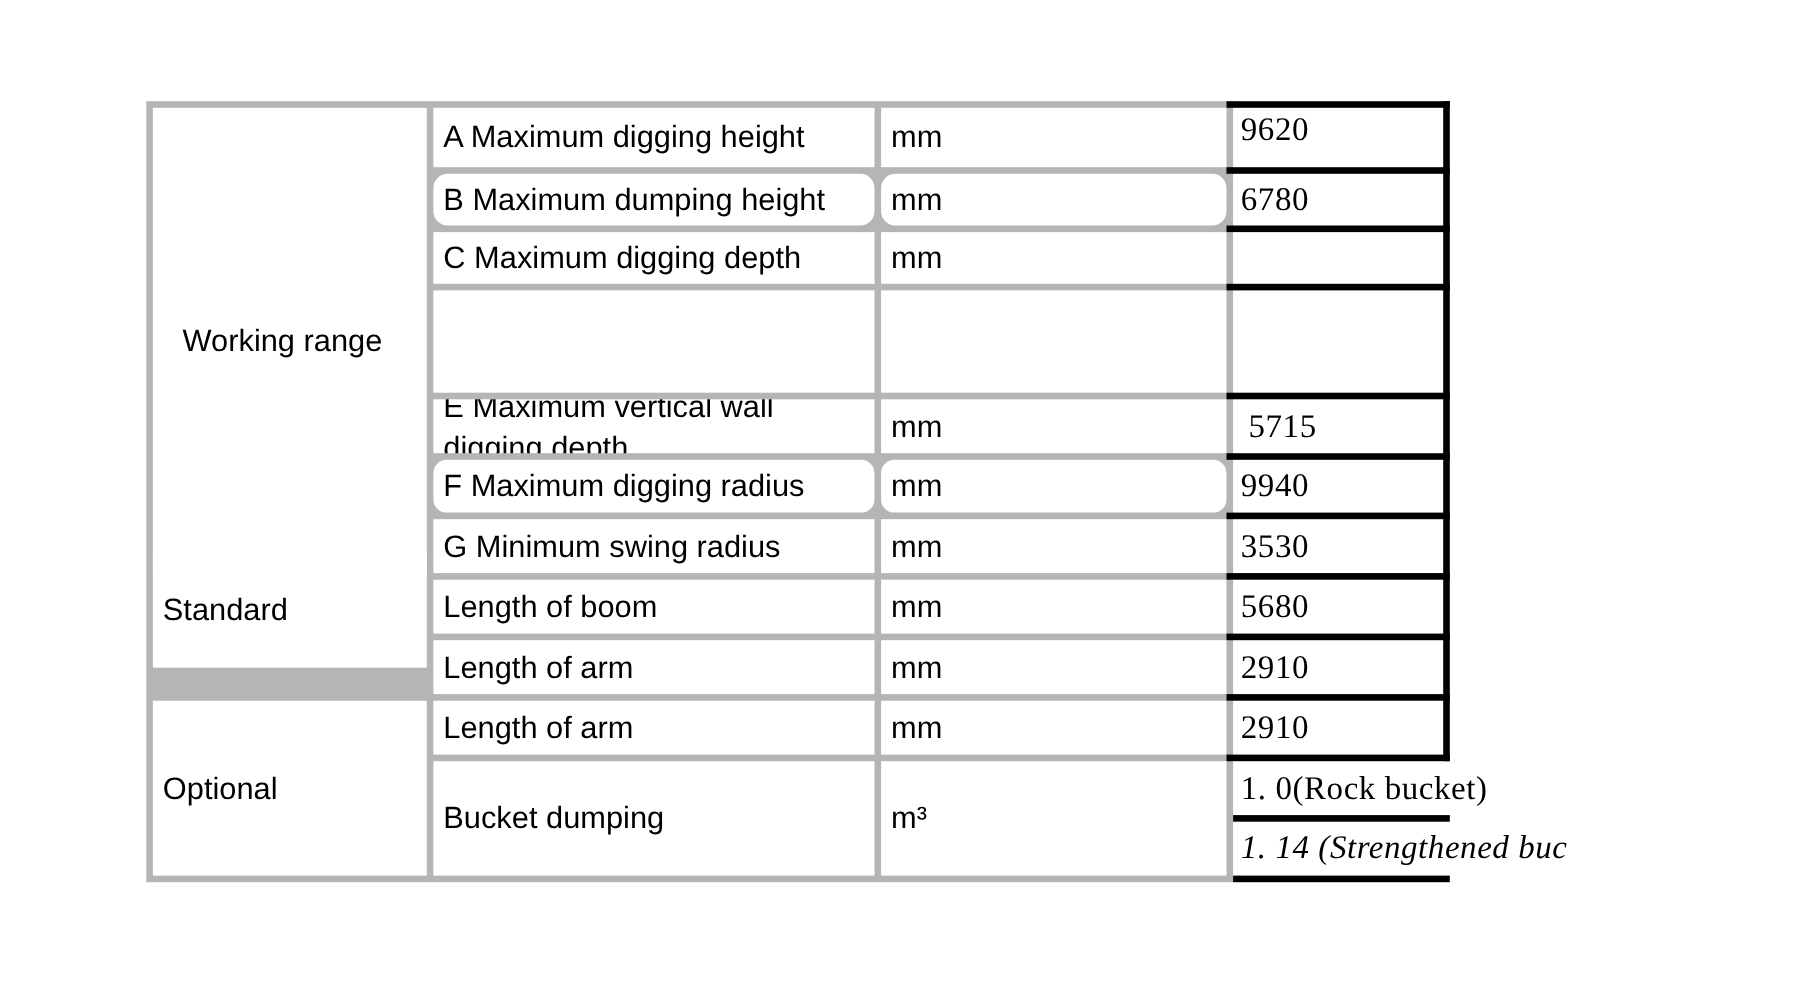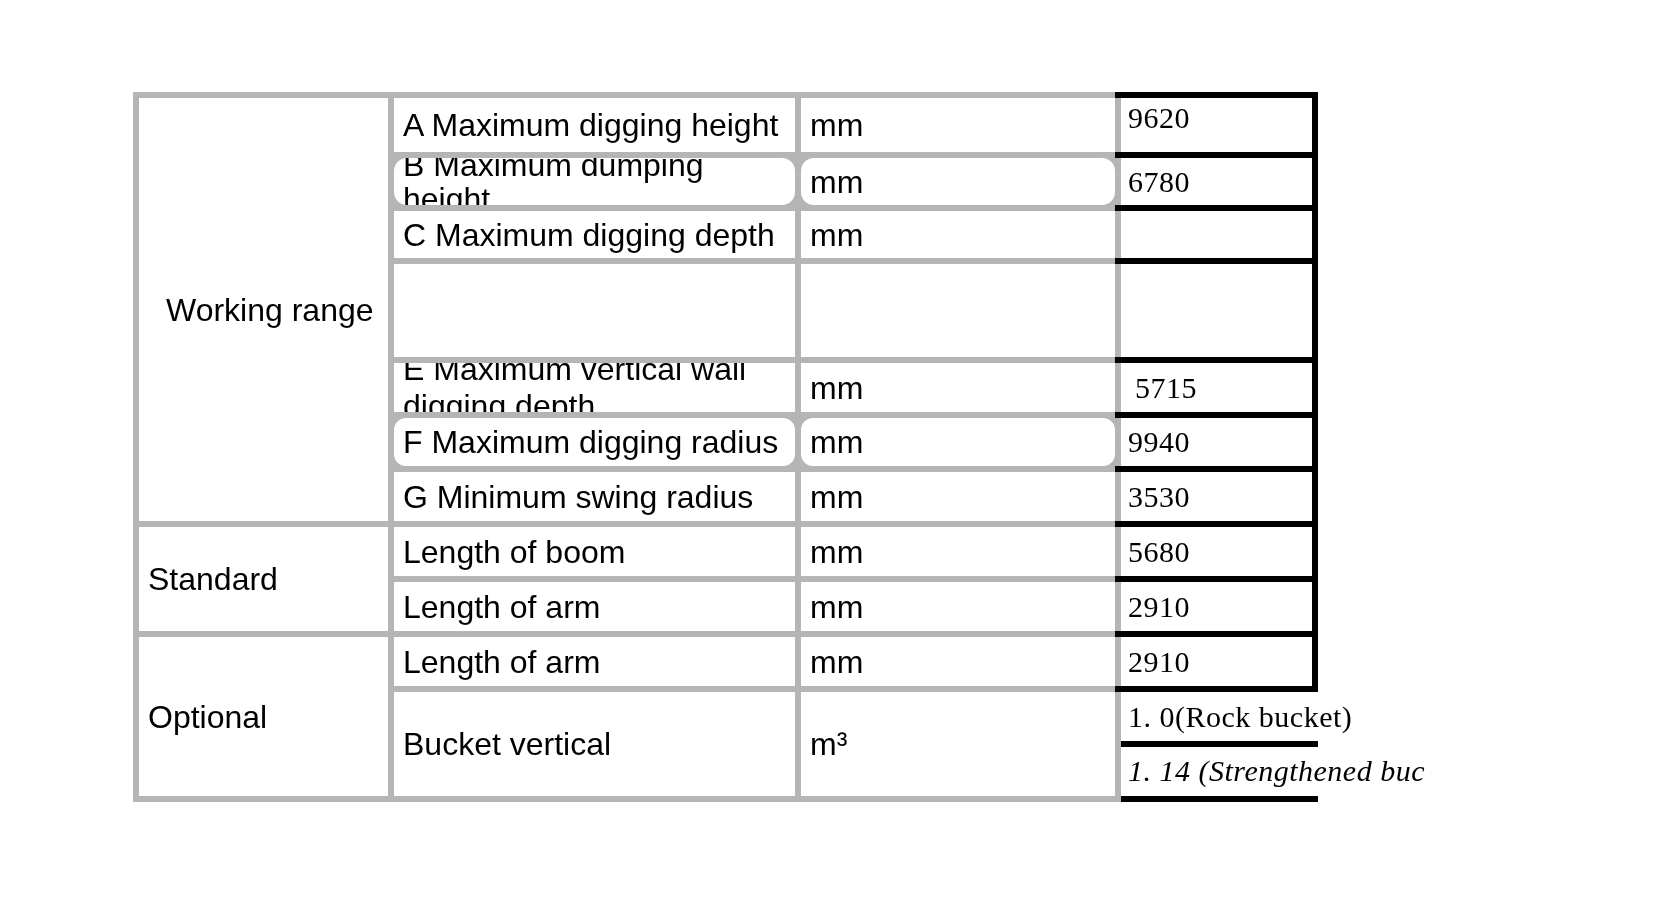--- a/index.html
+++ b/index.html
@@ -2,31 +2,31 @@
 <html><head>
 <meta charset="utf-8">
 <style>
   html,body{margin:0;padding:0;background:#fff;}
   .page{position:relative;width:1654px;height:913px;background:#ffffff;overflow:hidden;
         font-family:"Liberation Sans",sans-serif;color:#000;}
   .tablewrap{position:absolute;left:133px;top:92px;width:1185px;height:710px;}
   
   .graygrid{position:absolute;left:0;top:0;width:988px;height:710px;background:#b5b5b5;}
   .cell{position:absolute;background:#ffffff;box-sizing:border-box;display:flex;
-        align-items:center;font-size:32px;line-height:34px;padding-left:9px;overflow:hidden;}
+        align-items:center;font-size:28px;line-height:34px;padding-left:9px;overflow:hidden;}
   
   .c-cat {left:6px;  width:249px;}
   .c-par {left:261px;width:401px;}
   .c-unit{left:668px;width:314px;}
   
   .rA{top:6px;height:54px;}   .rB{top:66px;height:47px;border-radius:13px;}  .rC{top:119px;height:47px;}
   .rD{top:172px;height:93px;} .rE{top:271px;height:49px;} .rF{top:326px;height:48px;border-radius:12px;}
   .rG{top:380px;height:49px;} .rBoom{top:435px;height:49px;} .rArm{top:490px;height:49px;}
   .rArm2{top:545px;height:49px;} .rBucket{top:600px;height:104px;}
-  .cat1{top:6px;height:423px;padding-left:27px;} .cat2{top:435px;height:104px;} .cat3{top:545px;height:159px;}
+  .cat1{top:6px;height:423px;padding-left:27px;} .cat2{top:411px;height:104px;} .cat3{top:545px;height:159px;}
   
   .clip2{align-items:center;}
   .clip2 .inner{line-height:37px;}
   
   .blackline{position:absolute;background:#000;height:6px;left:982px;width:203px;}
   .blackline.short{left:988px;width:197px;}
   .blackvert{position:absolute;background:#000;left:1179px;width:6px;top:0;height:600px;}
   .vcell{position:absolute;left:988px;width:191px;background:transparent;box-sizing:border-box;
          display:flex;align-items:center;padding-left:7px;overflow:hidden;
          font-family:"Liberation Serif",serif;font-size:30px;letter-spacing:0.5px;}
@@ -54,21 +54,21 @@
       <div class="cell c-par rC">C Maximum digging depth</div>
       <div class="cell c-par rD"></div>
       <div class="cell c-par rE clip2">
         <div class="inner">E Maximum vertical wall digging depth</div>
       </div>
       <div class="cell c-par rF">F Maximum digging radius</div>
       <div class="cell c-par rG">G Minimum swing radius</div>
       <div class="cell c-par rBoom">Length of boom</div>
       <div class="cell c-par rArm">Length of arm</div>
       <div class="cell c-par rArm2">Length of arm</div>
-      <div class="cell c-par rBucket">Bucket vertical</div>
+      <div class="cell c-par rBucket">Bucket dumping</div>
 
       <div class="cell c-unit rA">mm</div>
       <div class="cell c-unit rB">mm</div>
       <div class="cell c-unit rC">mm</div>
       <div class="cell c-unit rD"></div>
       <div class="cell c-unit rE">mm</div>
       <div class="cell c-unit rF">mm</div>
       <div class="cell c-unit rG">mm</div>
       <div class="cell c-unit rBoom">mm</div>
       <div class="cell c-unit rArm">mm</div>

